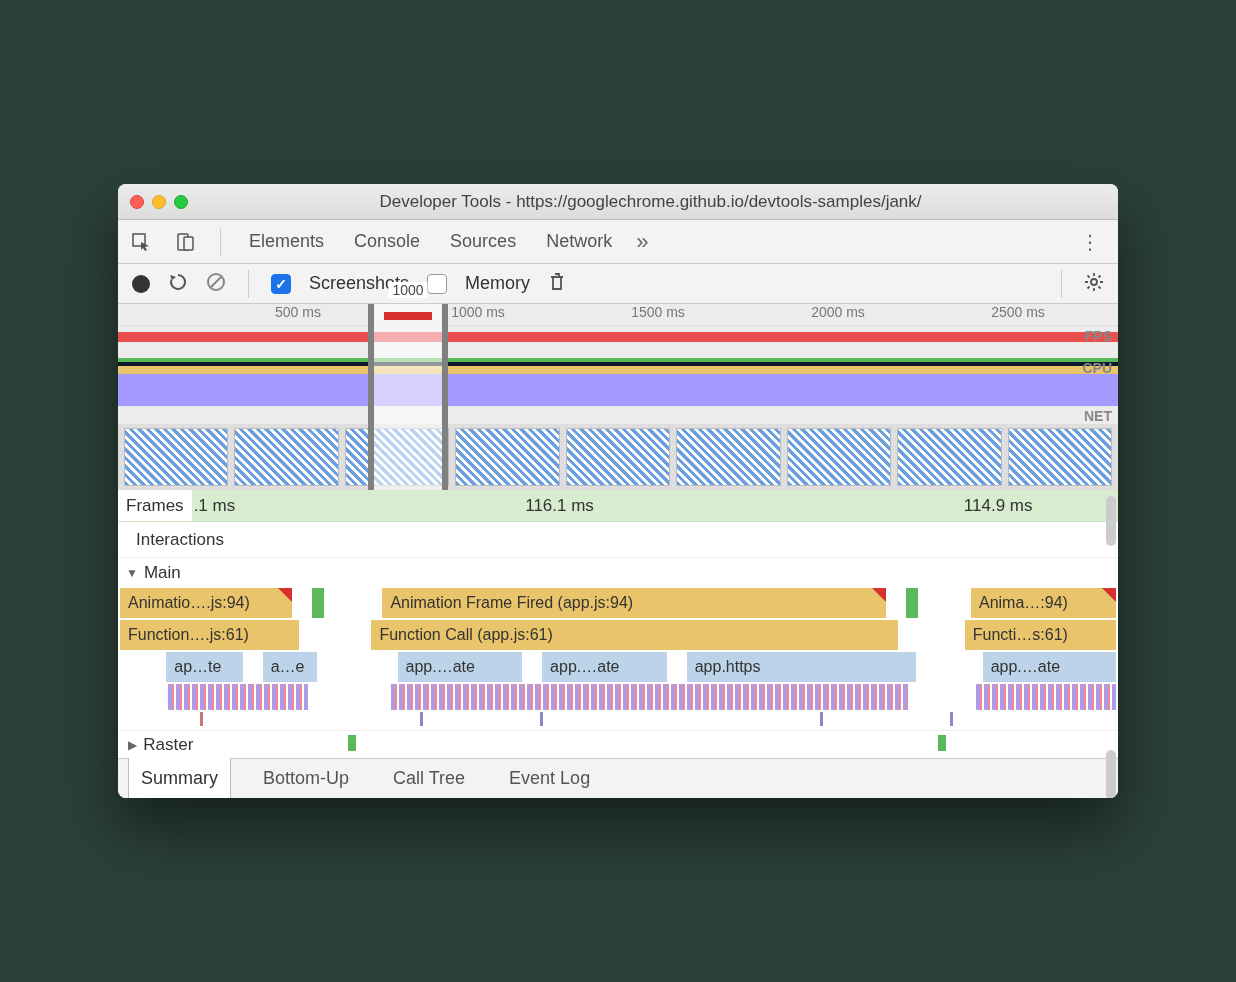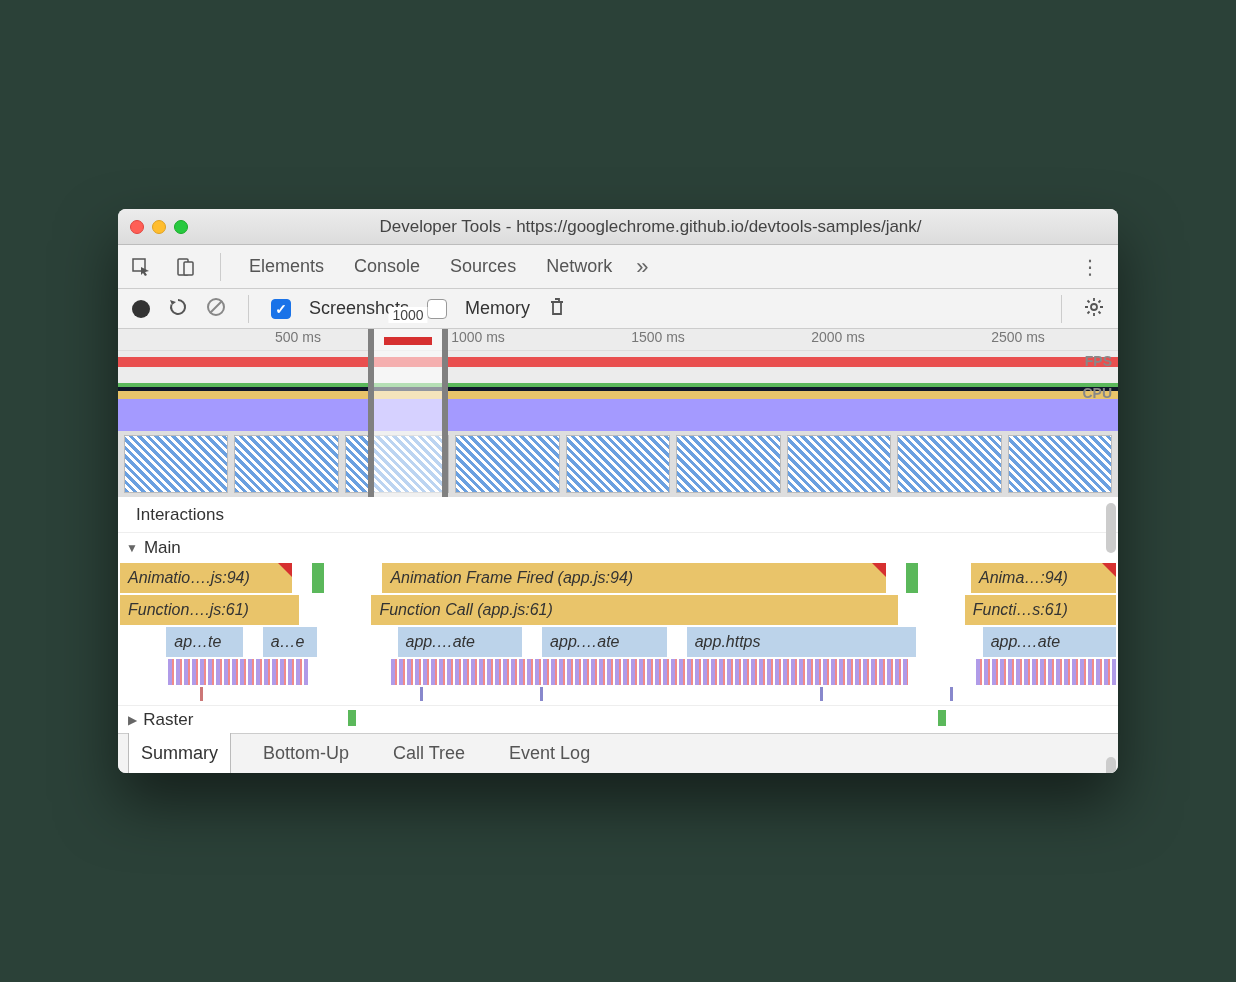--- a/index.html
+++ b/index.html
@@ -85,21 +85,21 @@
   .detail { background:#fff; }
   .d-ruler { height:28px; background:#fff; border-bottom:1px solid #ddd; position:relative; font-size:17px; color:#444;}
   .d-ruler span { position:absolute; transform:translateX(-50%); top:4px;}
   .frames-row { display:flex; align-items:center; height:32px; background:#d8edcf; border-bottom:1px solid #cde2c4;}
   .frames-row .rowlbl { background:#fff; padding:0 8px; height:100%; display:flex; align-items:center; font-size:17px; color:#333;}
   .frames-row .fval { font-size:17px; color:#333;}
   .interactions-row { height:36px; display:flex; align-items:center; padding-left:18px; font-size:17px; color:#333; border-bottom:1px solid #eee;}
   .main-hdr { height:30px; display:flex; align-items:center; gap:6px; padding-left:8px; font-size:17px; color:#333; background:#fff;}
   .tri { font-size:12px; color:#666;}
   .flame { position:relative; }
-  .lane { display:flex; gap:20px; height:30px; margin-bottom:2px;font-style:italic;}
+  .lane { display:flex; gap:20px; height:30px; margin-bottom:2px;}
   .blk { background:#e9c46a; font-size:16px; color:#333; padding:0 8px; display:flex; align-items:center; overflow:hidden; white-space:nowrap; position:relative;}
   .blk.blue { background:#bcd3ea;}
   .blk .corner { position:absolute; top:0; right:0; width:0; height:0; border-top:14px solid #d63030; border-left:14px solid transparent;}
   .blk.green { background:#5bb85b; padding:0;}
   .stripes { height:26px; background:repeating-linear-gradient(90deg,#b09be8 0 4px,#f08a8a 4px 6px,#fff 6px 8px); margin-bottom:6px;}
   .ticks { height:18px; position:relative;}
   .tick { position:absolute; width:3px; height:14px; background:#c77; top:0;}
   .raster-row { height:28px; display:flex; align-items:center; gap:6px; padding-left:10px; font-size:17px; color:#333; border-top:1px solid #eee; position:relative;}
   .raster-green { position:absolute; width:8px; height:16px; background:#5bb85b; top:4px;}
   
@@ -189,39 +189,48 @@
     </div>
     <div class="ov-row fps-row">
       <div class="fps-red"></div>
       <div class="ov-lbl">FPS</div>
     </div>
     <div class="ov-row cpu-row">
       <div class="cpu-green"></div>
       <div class="cpu-fill"></div>
       <div class="ov-lbl">CPU</div>
     </div>
+    <div class="ov-row net-row">
+      <div class="ov-lbl">NET</div>
+    </div>
     <div class="thumbs">
       <div class="thumb"></div>
       <div class="thumb"></div>
       <div class="thumb"></div>
       <div class="thumb"></div>
       <div class="thumb"></div>
       <div class="thumb"></div>
       <div class="thumb"></div>
       <div class="thumb"></div>
       <div class="thumb"></div>
     </div>
     <div class="ov-sel">
       <div style="position:absolute;left:50%;top:-22px;transform:translateX(-50%);background:#fff;padding:0 4px;font-size:14px;color:#444;">1000</div>
       <div style="position:absolute;left:15%;right:15%;top:8px;height:8px;background:#d63030;"></div>
     </div>
   </div>
 
   <div class="detail" style="position:relative;">
 
+    <div class="frames-row">
+      <div class="rowlbl">Frames</div>
+      <div class="fval" style="margin-left:2px;">.1 ms</div>
+      <div class="fval" style="margin-left:290px;">116.1 ms</div>
+      <div class="fval" style="margin-left:370px;">114.9 ms</div>
+    </div>
 
     <div class="interactions-row">
       <span>Interactions</span>
     </div>
 
     <div class="main-hdr">
       <span class="tri">▼</span>
       <span>Main</span>
     </div>
 

